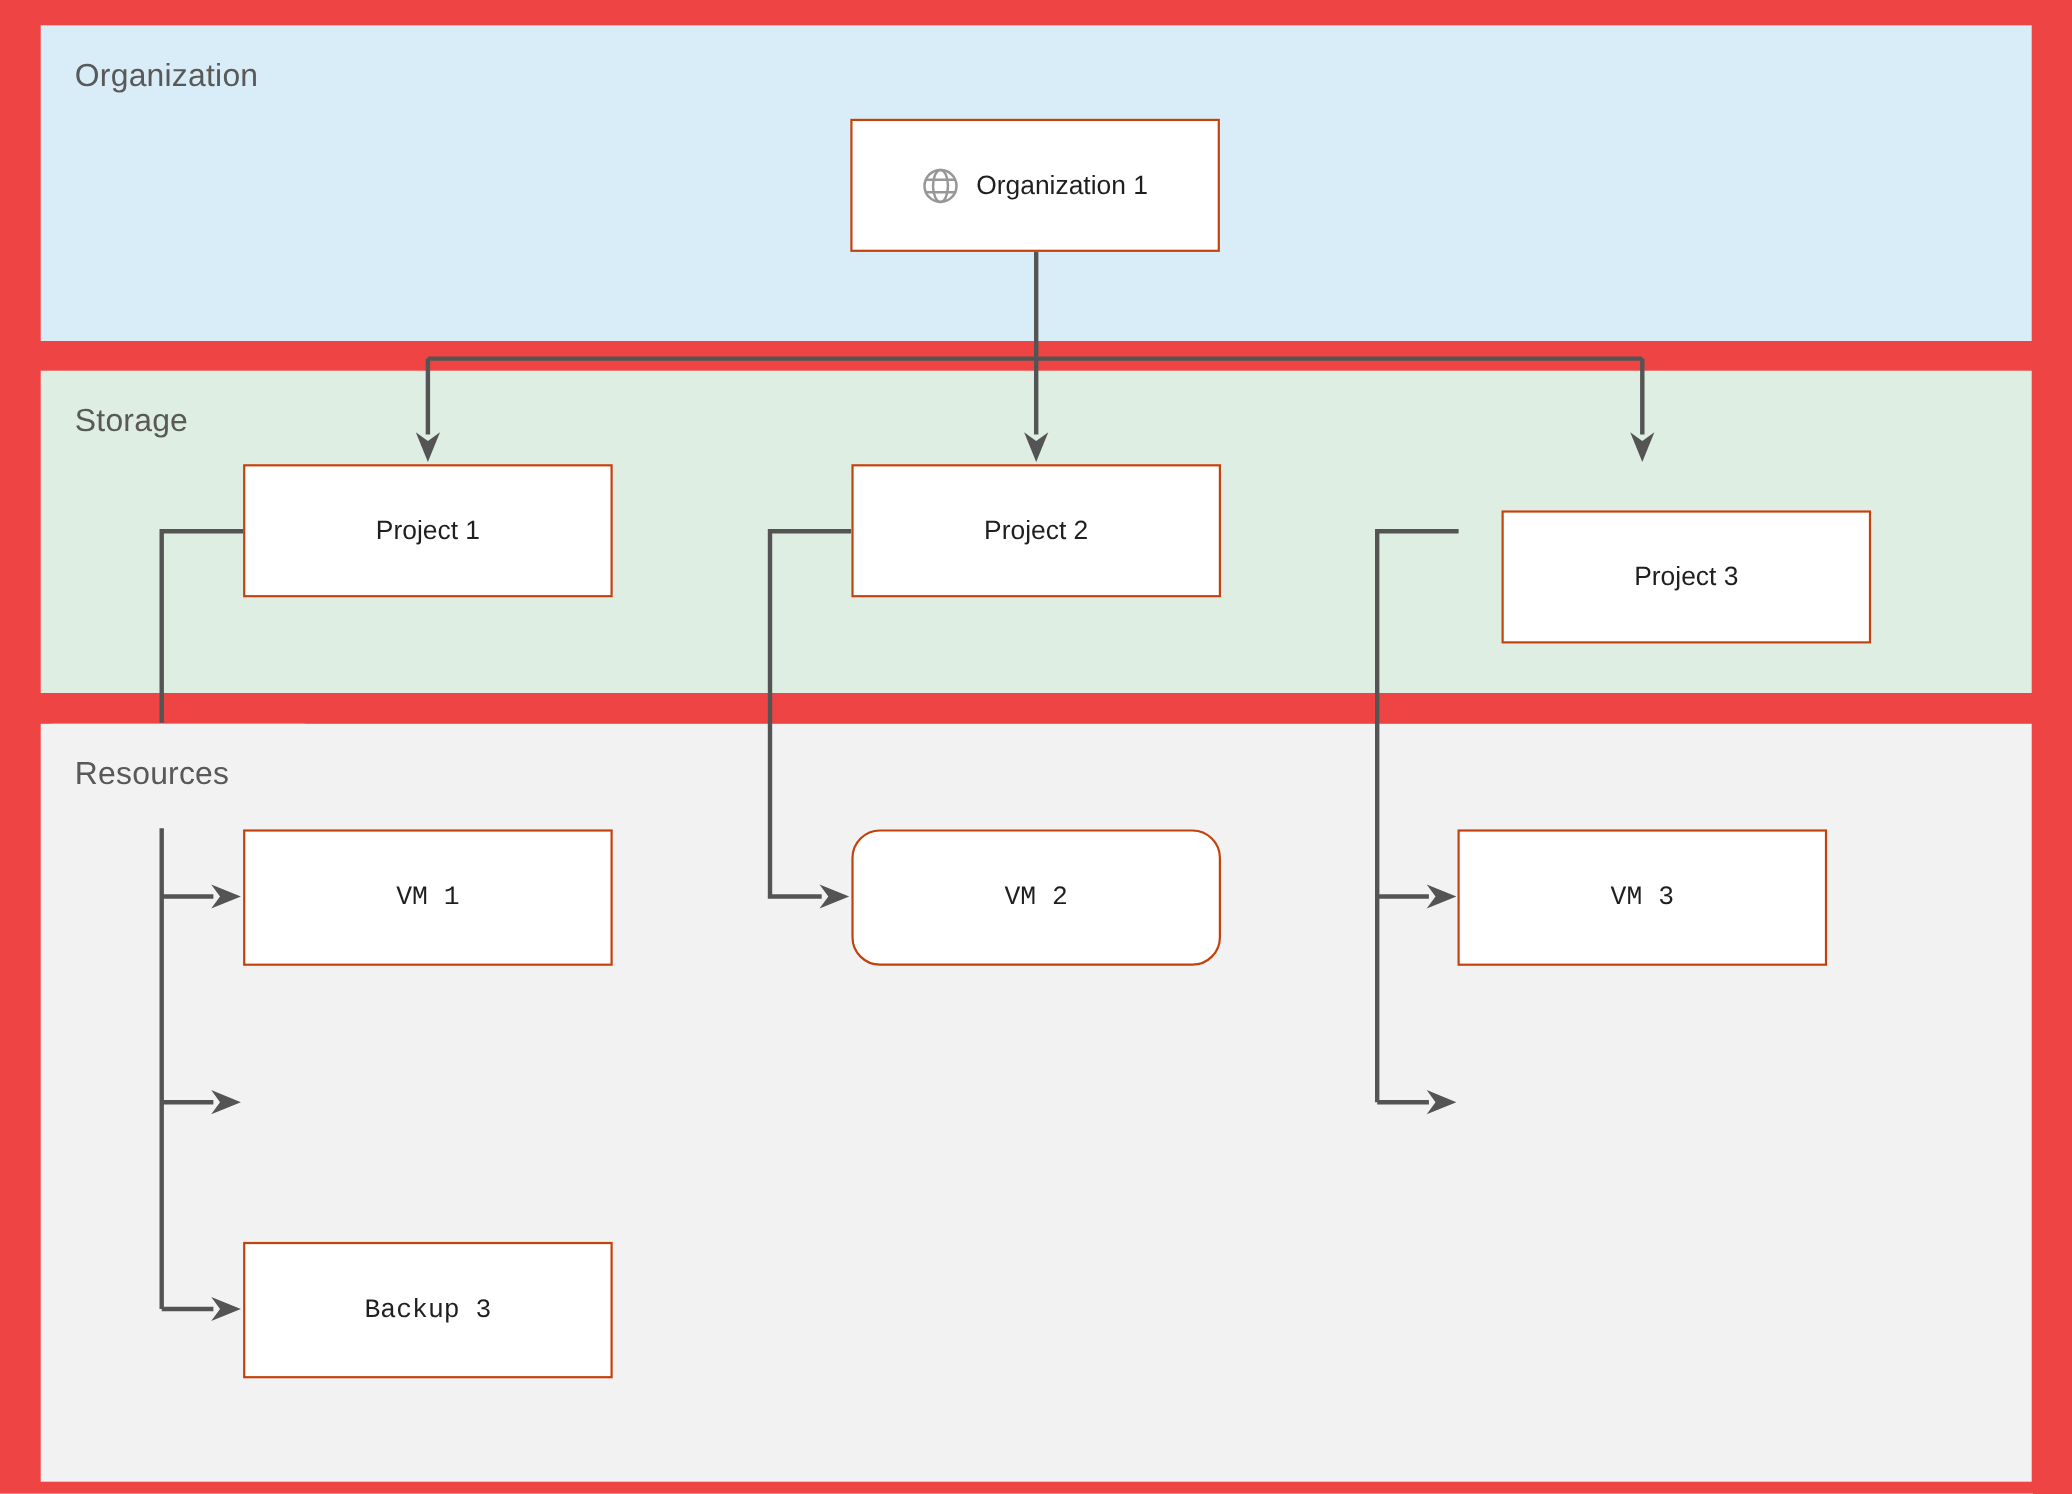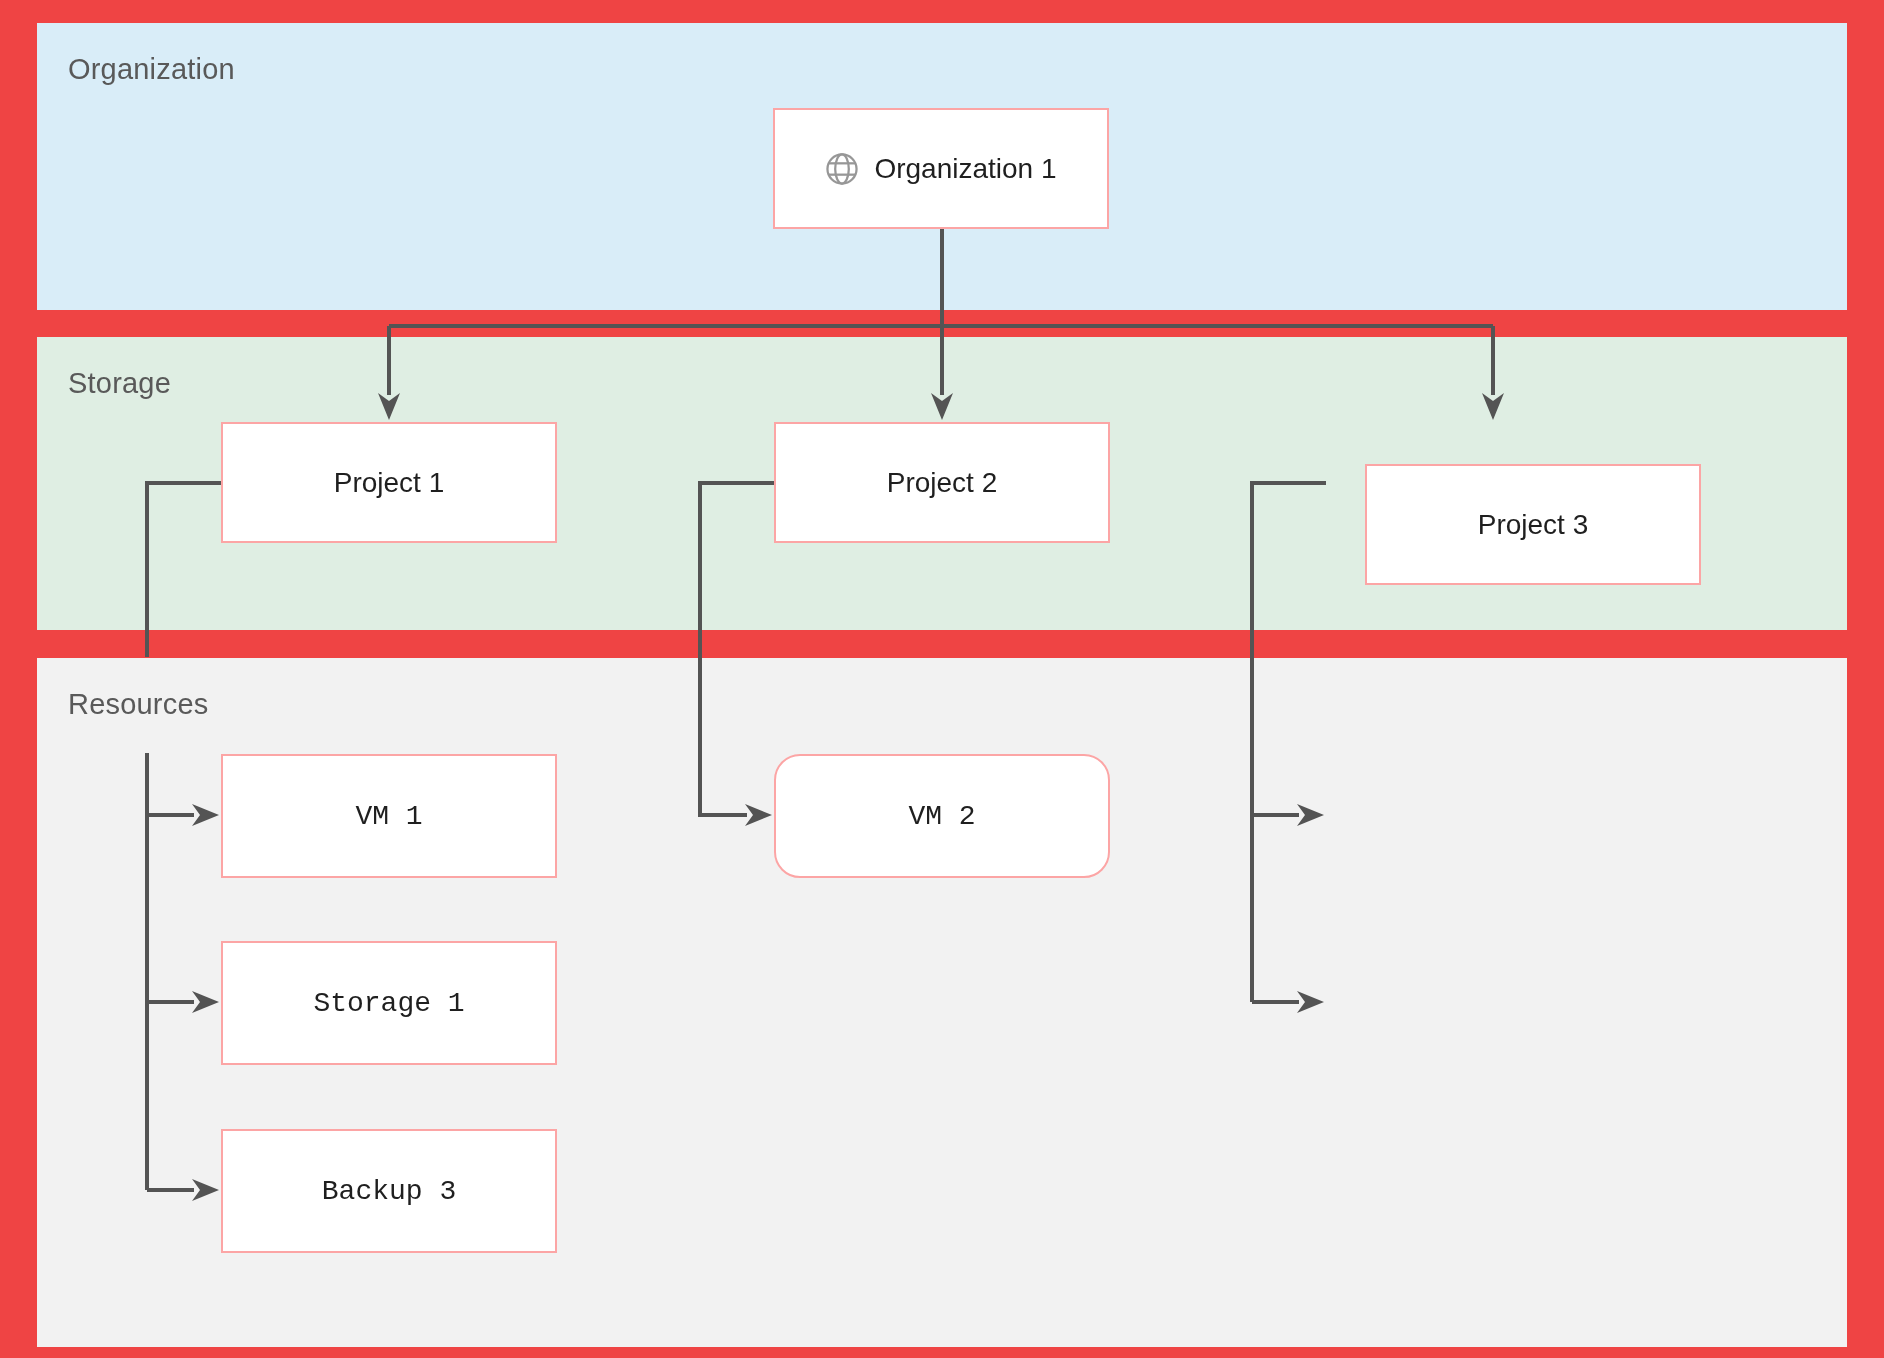--- a/index.html
+++ b/index.html
@@ -42,27 +42,27 @@
   .edges {
     position: absolute;
     left: 0; top: 0;
     pointer-events: none;
   }
   .node {
     position: absolute;
     width: 336px;
     height: 121px;
     background: #ffffff;
-    border: 2px solid #fca5a5;
+    border: 2px solid #c2410c;
     box-sizing: border-box;
     display: flex;
     align-items: center;
     justify-content: center;
     gap: 15px;
-    font-size: 28px;
+    font-size: 24px;
     color: #1f1f1f;
     white-space: nowrap;
   }
   .node .globe { flex: 0 0 auto; display: block; }
   .res-node { height: 124px; font-family: Liberation Mono, monospace; }
 </style>
 </head>
 <body>
 
 <div class="canvas">
@@ -122,25 +122,25 @@
   <div class="node" style="left:774px; top:422px;">
     <span>Project 2</span>
   </div>
   <div class="node" style="left:1365px; top:422px;margin-top:42px;">
     <span>Project 3</span>
   </div>
 
   <div class="node res-node" style="left:221px; top:754px;">
     <span>VM 1</span>
   </div>
-  <div class="node res-node" style="left:221px; top:941px;">
-    <span>Storage 1</span>
-  </div>
   <div class="node res-node" style="left:221px; top:1129px;">
     <span>Backup 3</span>
   </div>
 
   <div class="node res-node" style="left:774px; top:754px;border-radius:26px;">
     <span>VM 2</span>
   </div>
 
+  <div class="node res-node" style="left:1325px; top:754px;">
+    <span>VM 3</span>
+  </div>
 
 </div>
 
 </body></html>

